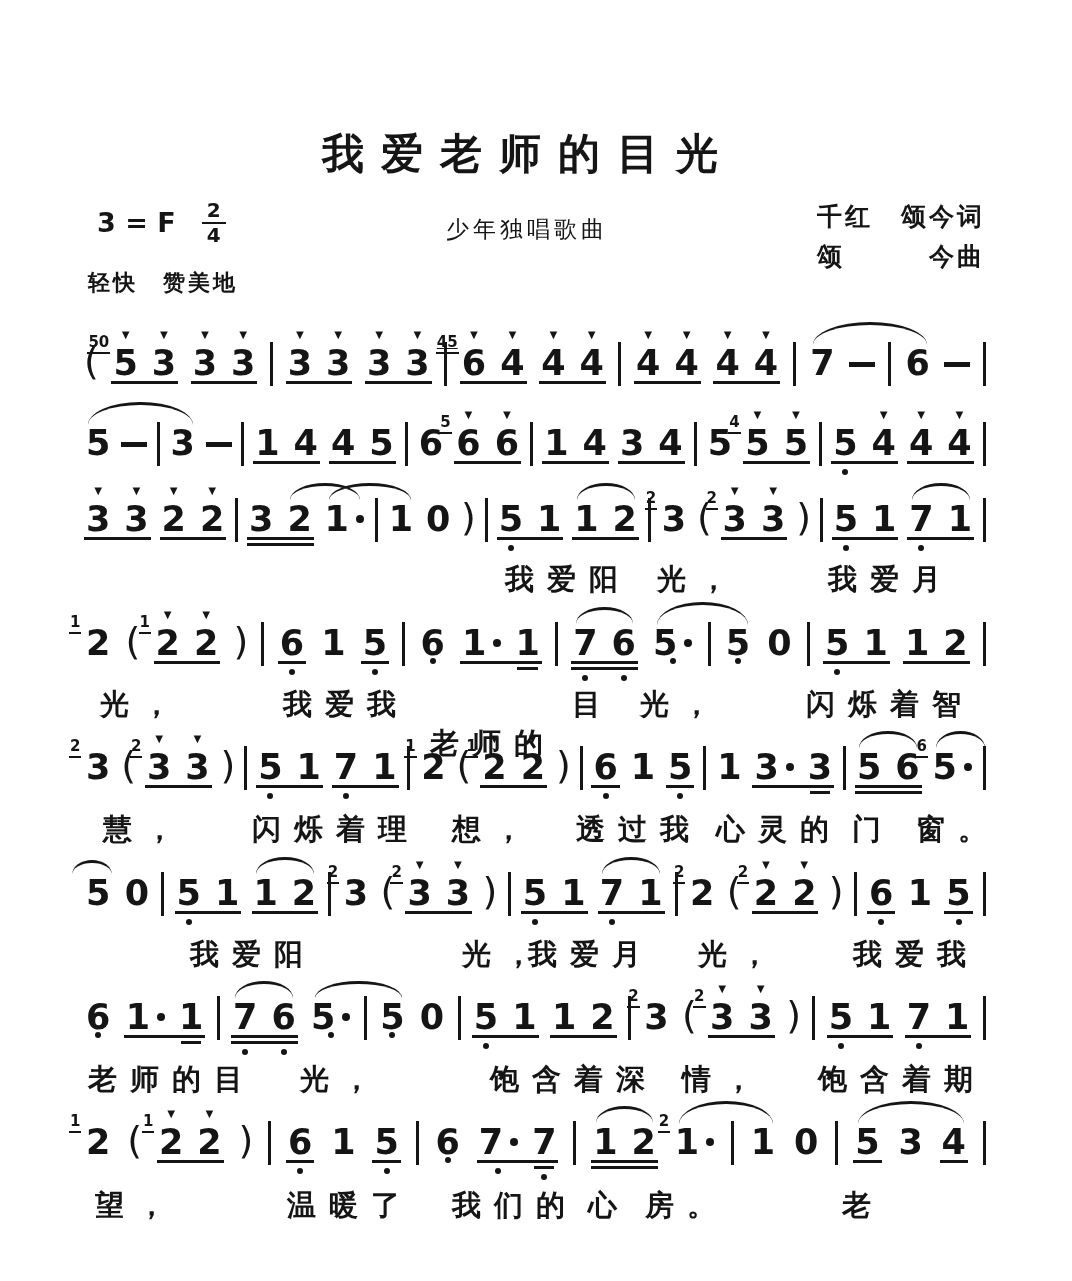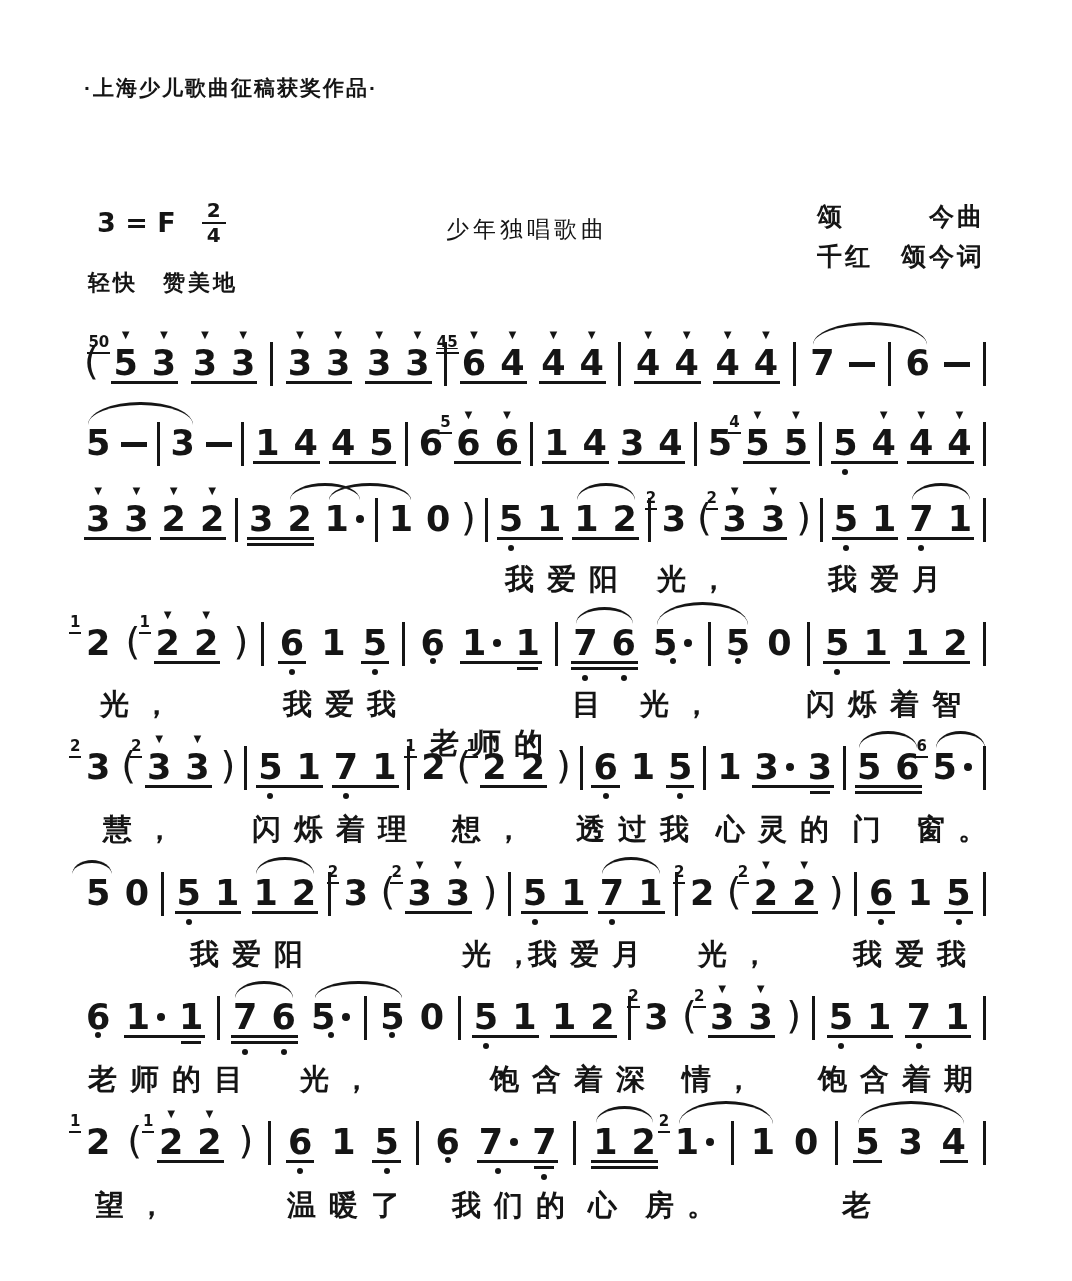--- a/index.html
+++ b/index.html
@@ -37,32 +37,32 @@
   .paren{font-size:38px;line-height:44px;margin-top:13px;font-weight:400;font-family:"DejaVu Sans",sans-serif;}
   .arc{position:absolute;border-top:3px solid #151515;border-left:0;border-right:0;border-bottom:0;
        border-radius:50% 50% 0 0 / 100% 100% 0 0;}
   
   .lyr{position:absolute;font-size:29px;font-weight:600;letter-spacing:13px;white-space:nowrap;}
 </style>
 </head>
 <body>
 
 <div id="sheet">
-  <div class="award">·上海少儿歌曲征稿获奖作品·</div>
+  <div class="title">我爱老师的目光</div>
   <div class="keyrow">
     <span class="keytext">3 = F</span>
     <span class="frac">
       <span class="num">2</span>
       <span class="den">4</span>
     </span>
   </div>
   <div class="subtitle">少年独唱歌曲</div>
   <div class="credits">
+    <div>千红　颂今词</div>
     <div>颂　　　今曲</div>
-    <div>千红　颂今词</div>
   </div>
   <div class="tempo">轻快　赞美地</div>
   <div id="score">
       <div class="music-row" style="top: 326px;">
         <div class="paren">(</div>
         <div class="grp">
           <div class="nrow">
             <div class="note">
               <div class="acc">▼</div>
               <div class="dig">

